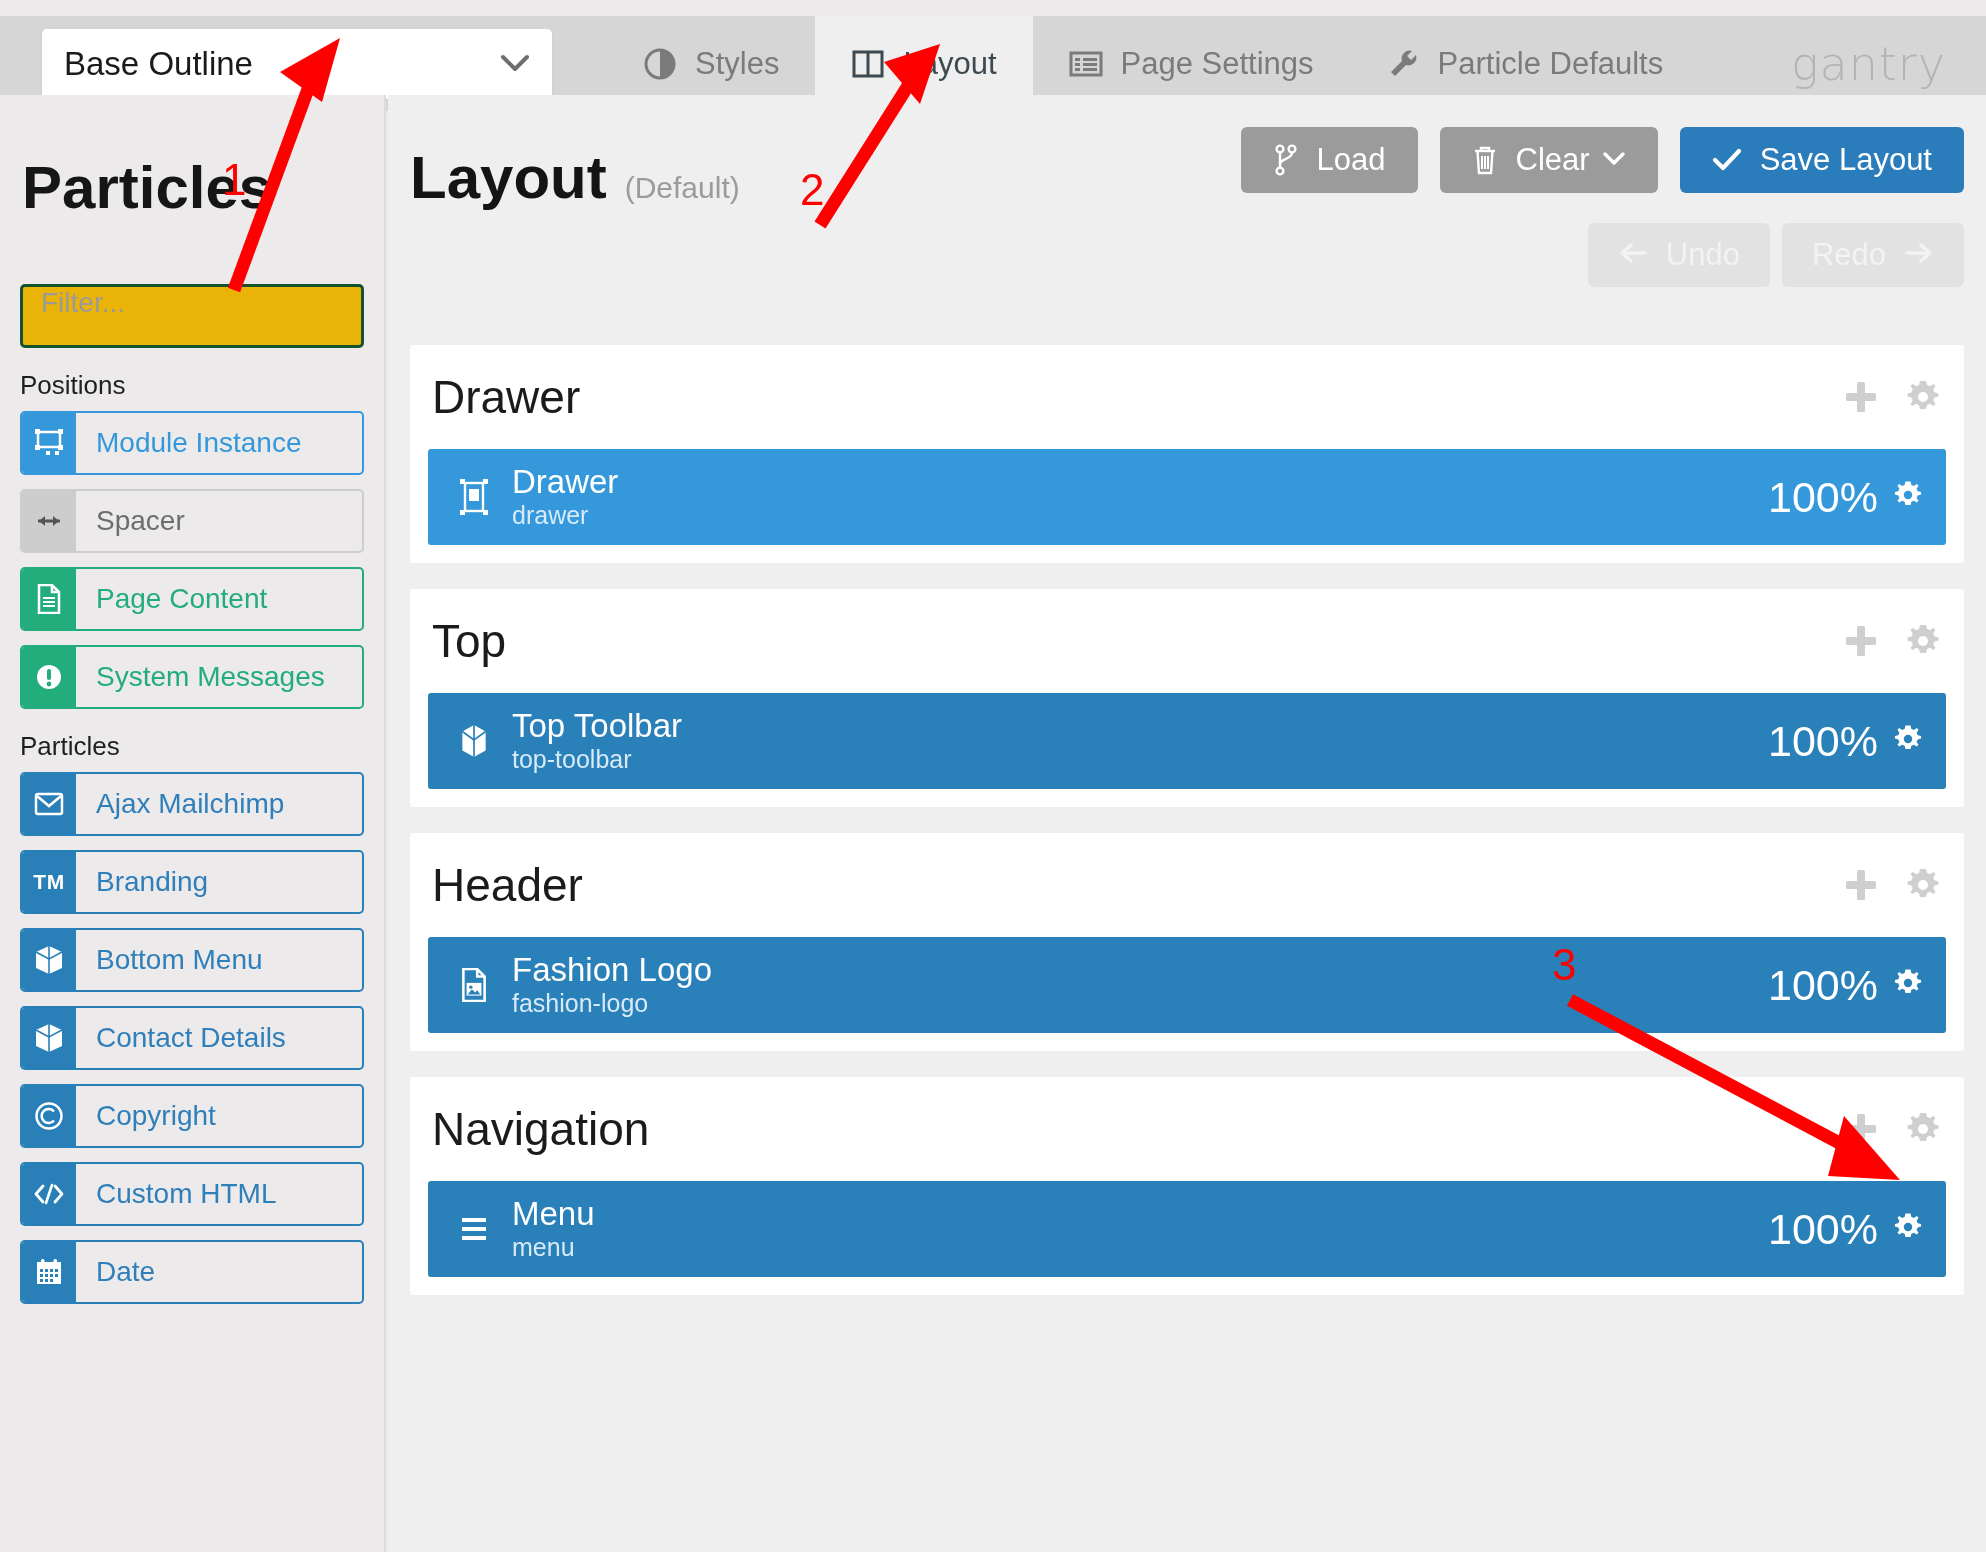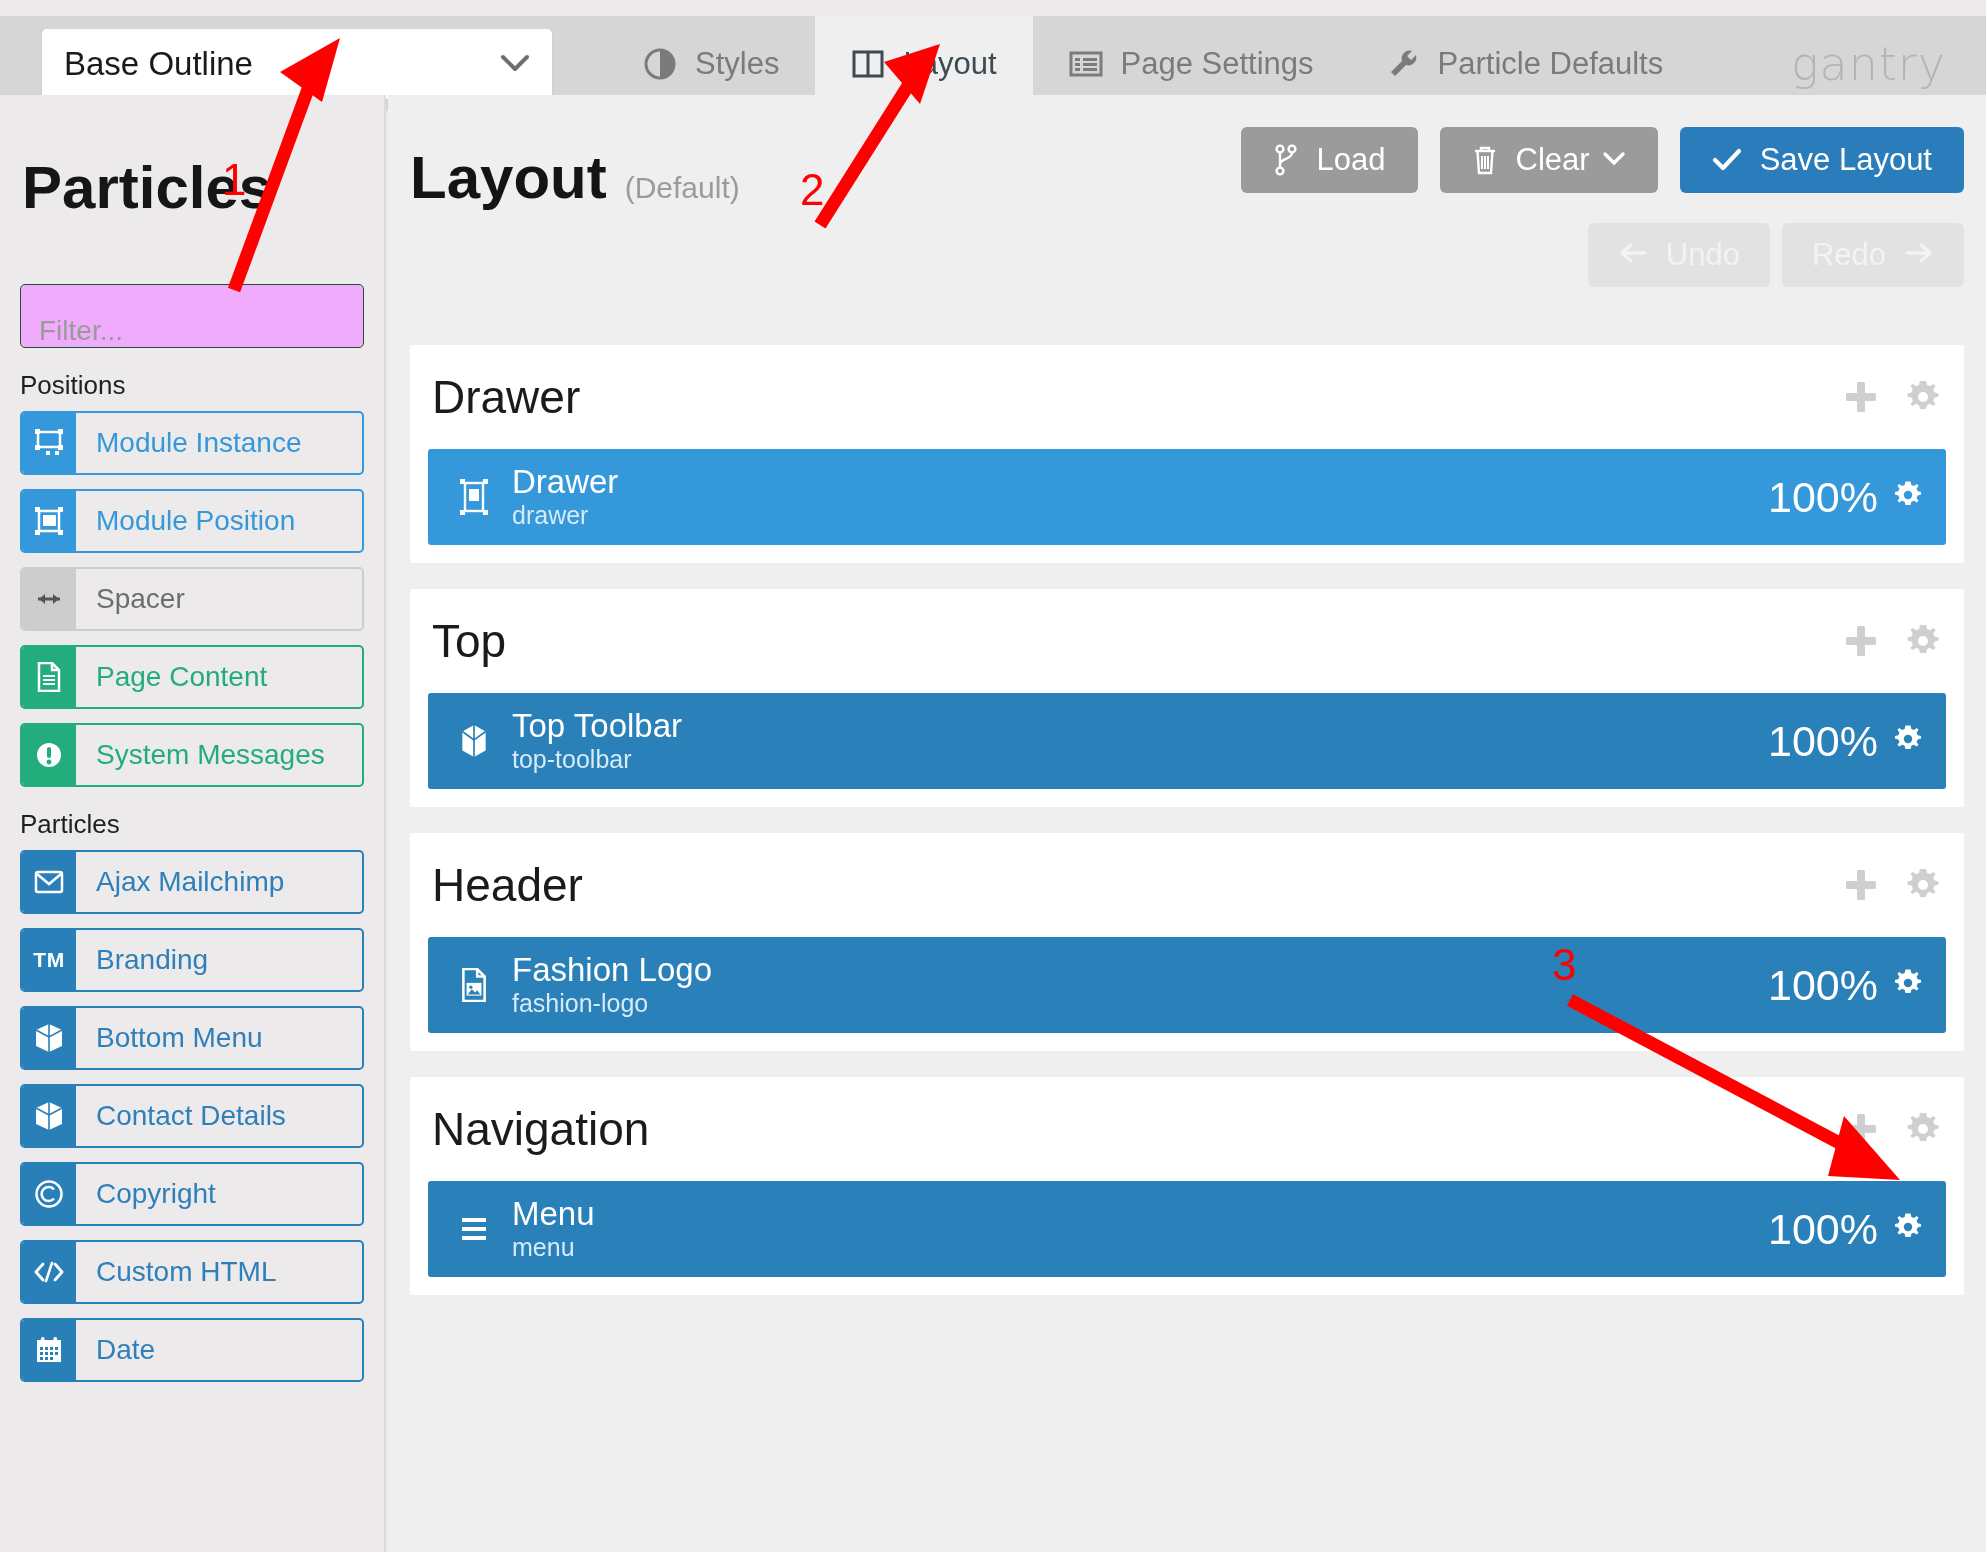--- a/index.html
+++ b/index.html
@@ -58,23 +58,23 @@
     background: #eceaea;
     border-right: 2px solid #dcdcdc;
     overflow: hidden;
   }
   #sidebar-title {
     font-size: 60px; color: #161616; font-weight: 700;
     margin: 58px 0 0 22px;
   }
   #filter-wrap {
     margin: 62px 20px 0 20px;
-    height: 64px; background: #f0abfc;
-    border: 1px solid #14532d; border-radius: 5px;
-    display: flex; align-items: flex-end; padding: 0 18px;
+    height: 64px; background: #eab308;
+    border: 3px solid #14532d; border-radius: 5px;
+    display: flex; align-items: flex-start; padding: 0 18px;
   }
   #filter-input {
     flex: 1; border: none; outline: none;
     font-size: 28px; color: #555;
     font-family: "Liberation Sans", sans-serif;
     background: transparent;
   }
   #filter-input::placeholder { color: #9a9a9a; }
   .group-label {
     font-size: 26px; color: #1f1f1f;
@@ -276,33 +276,20 @@
             <rect x="24" y="1" width="5" height="5" fill="#fff"></rect>
             <rect x="1" y="17" width="5" height="5" fill="#fff"></rect>
             <rect x="24" y="17" width="5" height="5" fill="#fff"></rect>
             <rect x="12" y="23" width="4" height="4" fill="#fff"></rect>
             <rect x="21" y="23" width="4" height="4" fill="#fff"></rect>
           </svg>
       </span>
       <span class="plabel">Module Instance</span>
     </div>
 
-    <div class="pitem blue-light">
-      <span class="pico">
-        <svg width="30" height="30" viewBox="0 0 30 30">
-            <rect x="5" y="5" width="20" height="20" fill="none" stroke="#fff" stroke-width="2.5"></rect>
-            <rect x="9" y="9" width="13" height="11" fill="#fff"></rect>
-            <rect x="1" y="1" width="5" height="5" fill="#fff"></rect>
-            <rect x="24" y="1" width="5" height="5" fill="#fff"></rect>
-            <rect x="1" y="24" width="5" height="5" fill="#fff"></rect>
-            <rect x="24" y="24" width="5" height="5" fill="#fff"></rect>
-          </svg>
-      </span>
-      <span class="plabel">Module Position</span>
-    </div>
 
     <div class="pitem grey">
       <span class="pico">
         <svg width="32" height="22" viewBox="0 0 32 22">
             <line x1="5" y1="11" x2="27" y2="11" stroke="#555" stroke-width="3"></line>
             <path d="M6 11 L12 6 L12 16 Z" fill="#555"></path>
             <path d="M26 11 L20 6 L20 16 Z" fill="#555"></path>
           </svg>
       </span>
       <span class="plabel">Spacer</span>

